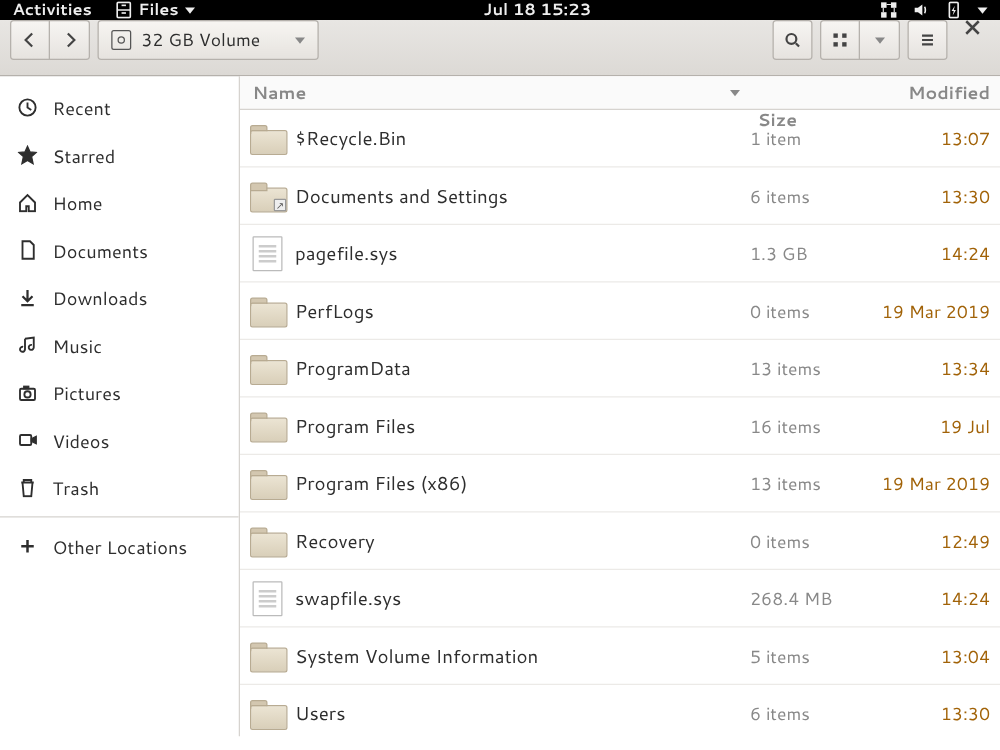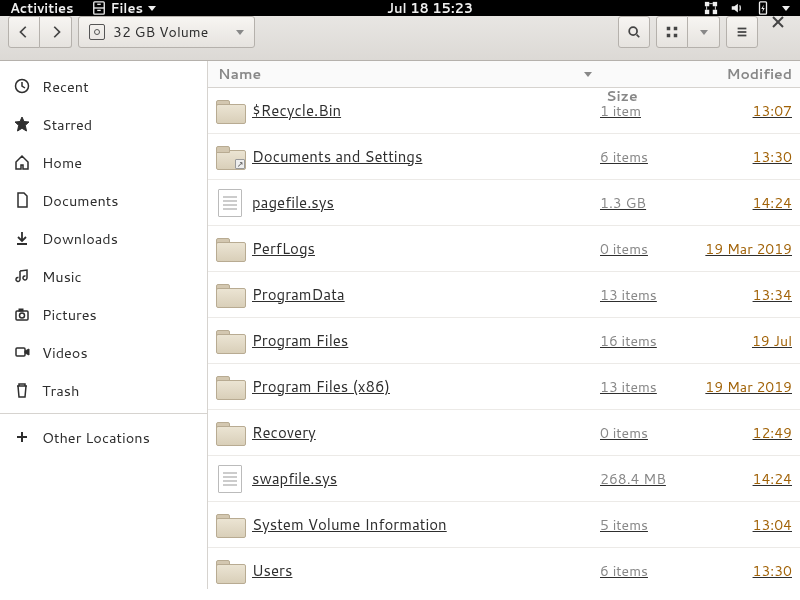--- a/index.html
+++ b/index.html
@@ -19,33 +19,33 @@
 .btn-group .btn:first-child { border-top-right-radius: 0; border-bottom-right-radius: 0; }
 .btn-group .btn:last-child { border-top-left-radius: 0; border-bottom-left-radius: 0; border-left: none; }
 .path-btn { padding: 0 10px; gap: 8px; font-size: 14px; color: #2e2e2e; }
 .path-btn .disk-ico { width: 16px; height: 16px; border: 1.5px solid #555; border-radius: 2px; position: relative; }
 .path-btn .disk-ico::after { content:""; position:absolute; width:4px; height:4px; border:1.5px solid #555; border-radius:50%; top:4px; left:4px; }
 .spacer { flex: 1; }
 .close-btn { width: 28px; display:flex; align-items:center; justify-content:center; cursor:pointer; }
 .close-btn svg { width: 12px; height: 12px; fill:#444; }
 
 .body-area { display: flex; height: calc(600px - 27px - 45px); }
-.sidebar { width: 208px; border-right: 1px solid #d6d3cf; padding-top: 6px; overflow: hidden; }
+.sidebar { width: 192px; border-right: 1px solid #d6d3cf; padding-top: 6px; overflow: hidden; }
 .side-item { height: 38px; display: flex; align-items: center; gap: 12px; padding: 0 14px; cursor: pointer; font-size: 14.5px; color:#2e2e2e; }
 .side-sep { height: 1px; background: #d6d3cf; margin: 4px 0; }
 .side-item svg { width: 16px; height: 16px; fill:#2e2e2e; stroke:#2e2e2e; }
 
 .list-area { flex: 1; display: flex; flex-direction: column; }
 .list-header { height: 27px; background: #fafafa; border-bottom: 1px solid #d6d3cf; display: flex; align-items: center; font-size: 14px; color: #888; font-weight:600; }
 .col-name { flex: 1; padding-left: 10px; display:flex; align-items:center; }
 .col-size { width: 100px; text-align: left; padding-left:6px;margin-top:44px; }
 .col-mod { width: 100px; text-align: right; padding-right: 8px; }
 .sort-mark { margin-left:auto; margin-right:8px; }
 
-.list-rows { flex:1; overflow-y:auto;text-decoration:underline; }
+.list-rows { flex:1; overflow-y:auto; }
 .row { height: 46px; display:flex; align-items:center; border-bottom:1px solid #eceae7; }
 .row .icon { width: 44px; display:flex; align-items:center; justify-content:center; }
 .row .fname { flex:1; font-size:15px; color:#2e2e2e; }
 .row .fsize { width:100px; color:#888; font-size:14px; }
 .row .fmod { width:100px; color:#a16207; font-size:14px; text-align:right; padding-right:8px; }
 
 .folder-ico { width:28px; height:22px; position:relative; }
 .folder-ico::before { content:""; position:absolute; top:0; left:0; width:12px; height:5px; background:#d3c7b0; border:1px solid #b8ab92; border-radius:2px 2px 0 0; }
 .folder-ico::after { content:""; position:absolute; top:4px; left:0; width:28px; height:18px; background:linear-gradient(#ebe4d3,#d9cfb9); border:1px solid #b8ab92; border-radius:2px; }
 .folder-ico.link::before { z-index:2; }

